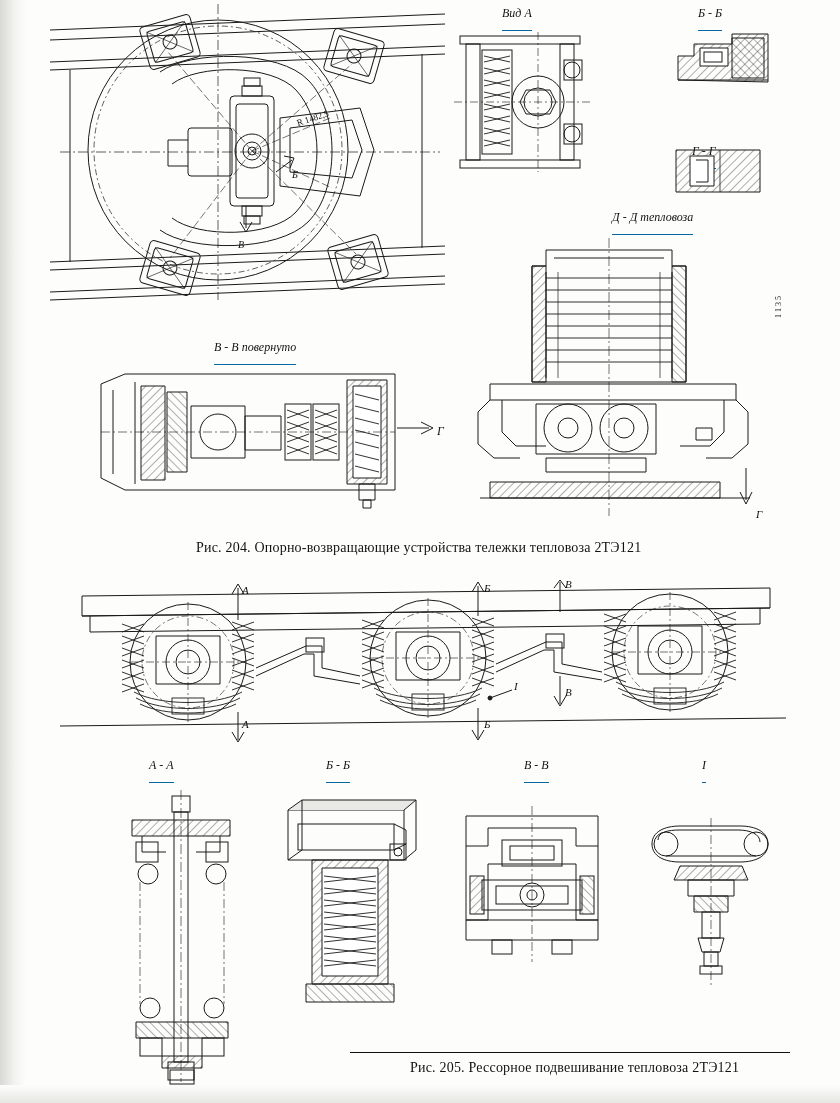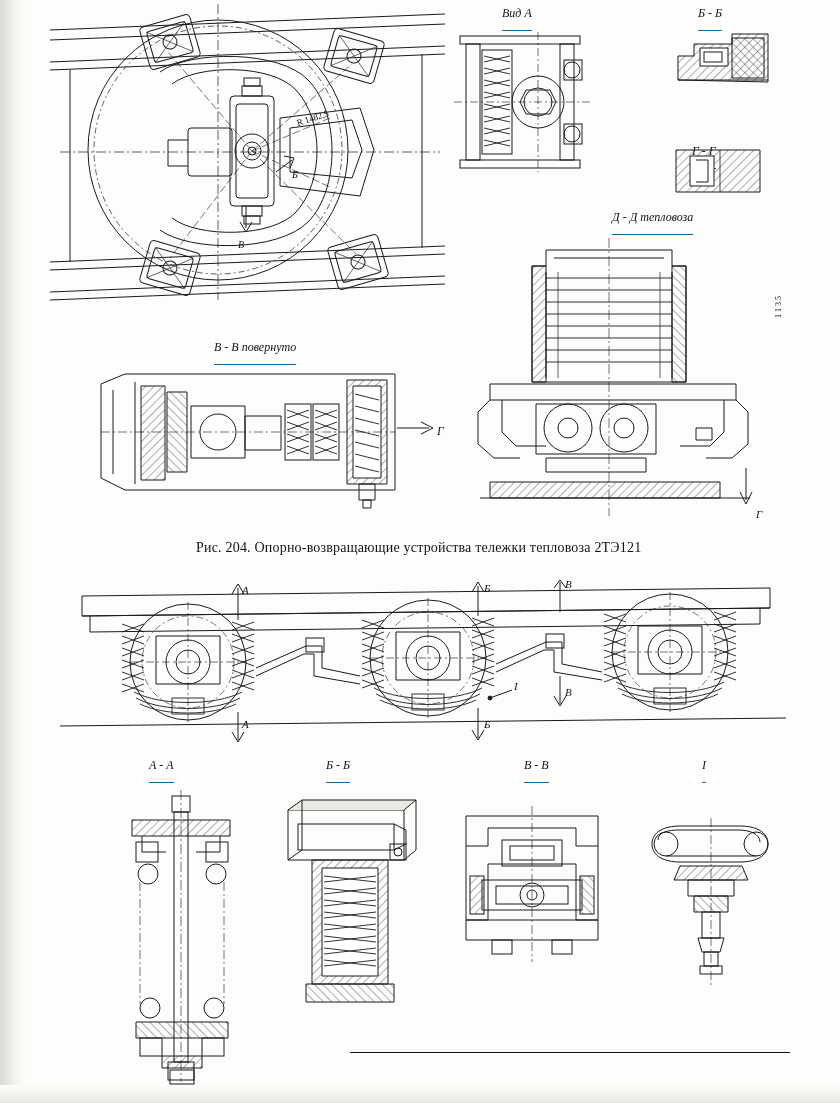--- a/index.html
+++ b/index.html
@@ -502,16 +502,17 @@
 
       <rect x="66" y="112" width="18" height="26"></rect>
       <path d="M62,138 L88,138 L84,152 L66,152 Z"></path>
       <rect x="68" y="152" width="14" height="14"></rect>
       <rect x="64" y="166" width="22" height="8"></rect>
       <path d="M75,18 L75,186" stroke-dasharray="9 3 2 3" stroke-width="0.6"></path>
     </g>
   </svg>
 
   <div class="sep-line" style="left:350px; top:1052px; width:440px;"></div>
+  <div class="fig-caption cap-205">Рис. 205. Рессорное подвешивание тепловоза 2ТЭ121</div>
 
   <div class="scan-edge-left"></div>
   <div class="scan-edge-bottom"></div>
 </div>
 
 </body></html>

